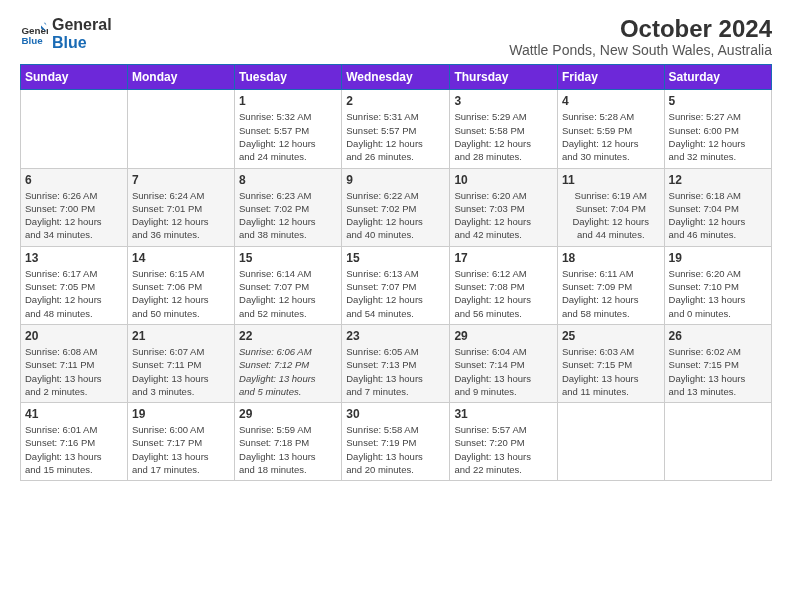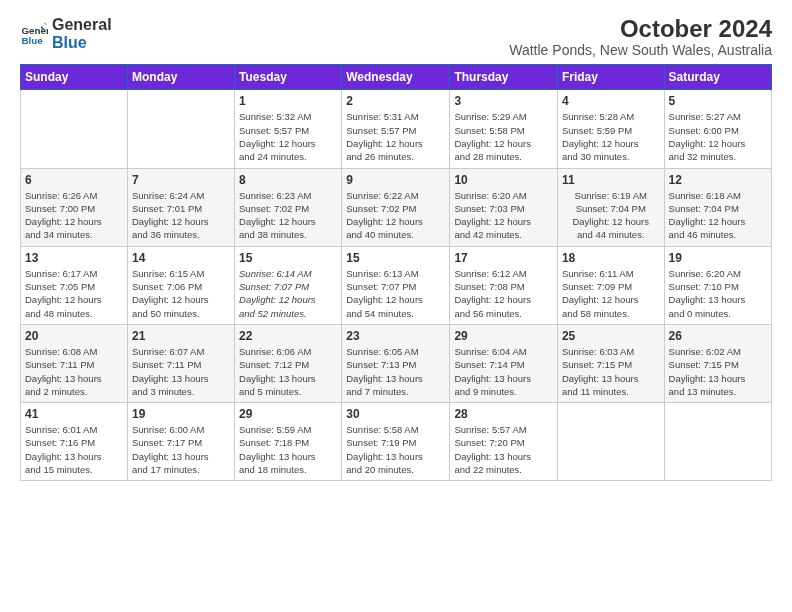--- a/index.html
+++ b/index.html
@@ -220,21 +220,21 @@
           </td>
           <td>
             <div class="day-num">14</div>
             <div class="day-info" style="white-space: pre-line;">Sunrise: 6:15 AM
 Sunset: 7:06 PM
 Daylight: 12 hours
 and 50 minutes.</div>
           </td>
           <td>
             <div class="day-num">15</div>
-            <div class="day-info" style="white-space: pre-line; font-style: italic;">Sunrise: 6:14 AM
+            <div class="day-info" style="white-space: pre-line;">Sunrise: 6:14 AM
 Sunset: 7:07 PM
 Daylight: 12 hours
 and 52 minutes.</div>
           </td>
           <td>
             <div class="day-num">15</div>
             <div class="day-info" style="white-space: pre-line;">Sunrise: 6:13 AM
 Sunset: 7:07 PM
 Daylight: 12 hours
 and 54 minutes.</div>
@@ -271,21 +271,21 @@
           </td>
           <td>
             <div class="day-num">21</div>
             <div class="day-info" style="white-space: pre-line;">Sunrise: 6:07 AM
 Sunset: 7:11 PM
 Daylight: 13 hours
 and 3 minutes.</div>
           </td>
           <td>
             <div class="day-num">22</div>
-            <div class="day-info" style="white-space: pre-line;">Sunrise: 6:06 AM
+            <div class="day-info" style="white-space: pre-line; font-style: italic;">Sunrise: 6:06 AM
 Sunset: 7:12 PM
 Daylight: 13 hours
 and 5 minutes.</div>
           </td>
           <td>
             <div class="day-num">23</div>
             <div class="day-info" style="white-space: pre-line;">Sunrise: 6:05 AM
 Sunset: 7:13 PM
 Daylight: 13 hours
 and 7 minutes.</div>
@@ -335,21 +335,21 @@
 and 18 minutes.</div>
           </td>
           <td>
             <div class="day-num">30</div>
             <div class="day-info" style="white-space: pre-line;">Sunrise: 5:58 AM
 Sunset: 7:19 PM
 Daylight: 13 hours
 and 20 minutes.</div>
           </td>
           <td>
-            <div class="day-num">28</div>
+            <div class="day-num">31</div>
             <div class="day-info" style="white-space: pre-line;">Sunrise: 5:57 AM
 Sunset: 7:20 PM
 Daylight: 13 hours
 and 22 minutes.</div>
           </td>
           <td class="empty-cell"></td>
           <td class="empty-cell"></td>
         </tr>
       </tbody>
   </table>

